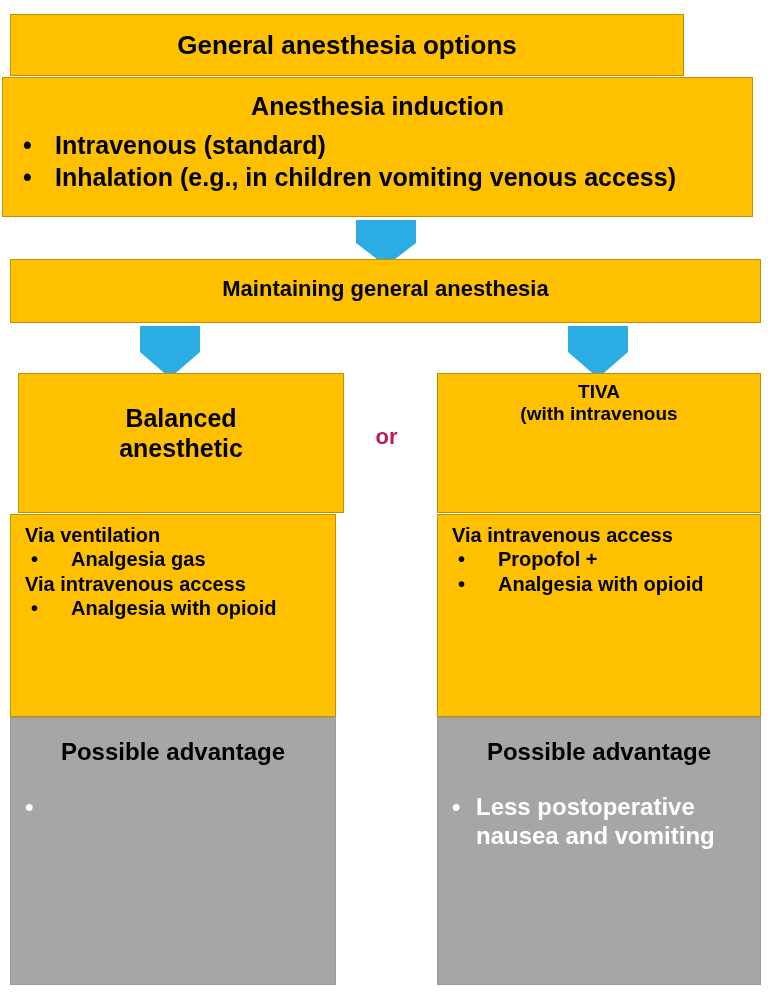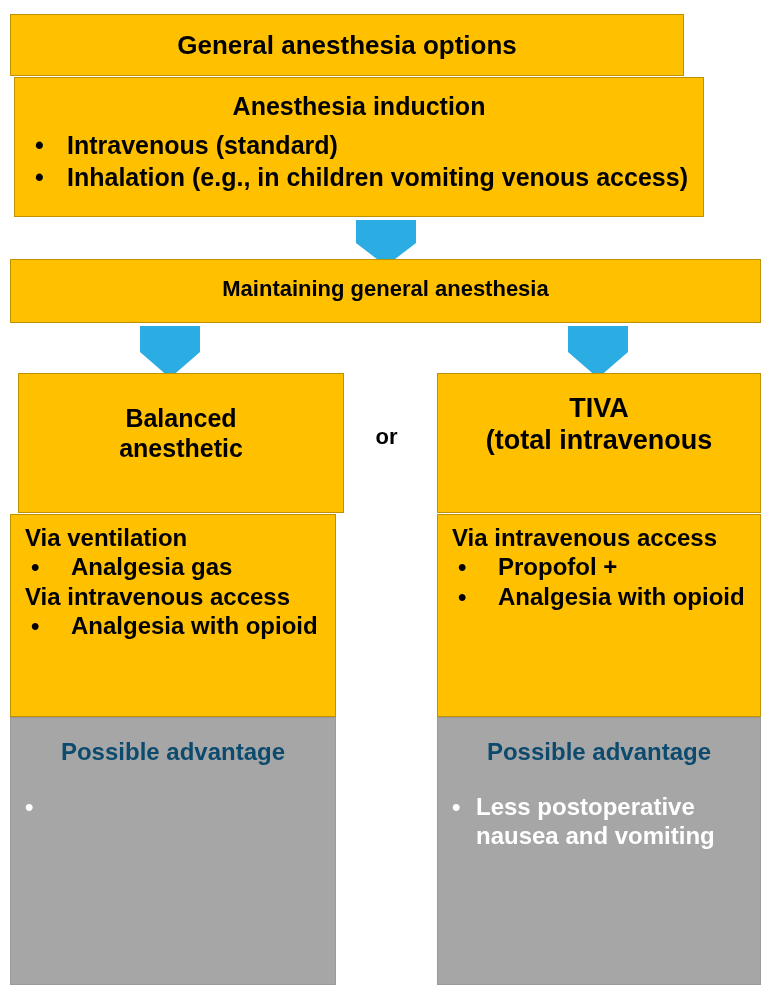--- a/index.html
+++ b/index.html
@@ -45,22 +45,22 @@
   #box-general-options {
     left: 10px; top: 14px;
     width: 674px; height: 62px;
   }
   #box-general-options .box-title {
     font-size: 26px;
     margin-top: 15px;
   }
 
   #box-induction {
-    left: 14px; top: 77px;
-    width: 690px; height: 140px;
+    left: 2px; top: 77px;
+    width: 751px; height: 140px;
   }
   #box-induction .box-title {
     font-size: 25px;
     margin-top: 14px;
   }
 
   .bullet-list {
     list-style: none;
     margin: 0;
     padding: 0;
@@ -165,46 +165,46 @@
   #box-balanced-header .box-title {
     font-size: 25px;
     margin-top: 30px;
   }
 
   #box-tiva-header {
     left: 437px; top: 373px;
     width: 324px; height: 140px;
   }
   #box-tiva-header .box-title {
-    font-size: 27px;
-    margin-top: 19px;
+    font-size: 19px;
+    margin-top: 7px;
   }
 
   #label-or {
     position: absolute;
     left: 336px; top: 424px;
     width: 101px;
     text-align: center;
     font-size: 22px;
     font-weight: bold;
-    color: #000000;
+    color: #be185d;
   }
 
   #box-balanced-detail {
     left: 10px; top: 514px;
     width: 326px; height: 203px;
   }
   #box-tiva-detail {
     left: 437px; top: 514px;
     width: 324px; height: 203px;
   }
 
   .detail-body {
     padding: 8px 6px 0 14px;
-    font-size: 24px;
+    font-size: 20px;
     font-weight: bold;
     line-height: 1.22;
   }
   .detail-head {
     font-weight: bold;
   }
   .detail-bullets {
     list-style: none;
     margin: 0 0 0 0;
     padding: 0;
@@ -227,21 +227,21 @@
   }
   #box-tiva-advantage {
     left: 437px; top: 717px;
     width: 324px; height: 268px;
   }
   .adv-title {
     font-size: 24px;
     font-weight: bold;
     text-align: center;
     margin-top: 20px;
-    color: #0c4a6e;
+    color: #000000;
   }
   .adv-bullets {
     list-style: none;
     margin: 0;
     padding: 26px 10px 0 12px;
     font-size: 24px;
     font-weight: bold;
     color: #FFFFFF;
     line-height: 1.22;
   }
@@ -301,21 +301,21 @@
       <div>Balanced</div>
       <div>anesthetic</div>
     </div>
   </div>
 
   <div id="label-or">or</div>
 
   <div class="box" id="box-tiva-header">
     <div class="box-title">
       <div>TIVA</div>
-      <div>(total intravenous</div>
+      <div>(with intravenous</div>
     </div>
   </div>
 
   <div class="box" id="box-balanced-detail">
     <div class="detail-body">
       <div class="detail-head">Via ventilation</div>
       <ul class="detail-bullets">
         <li>
           <span class="bullet-dot">•</span>
           <span>Analgesia gas</span>

